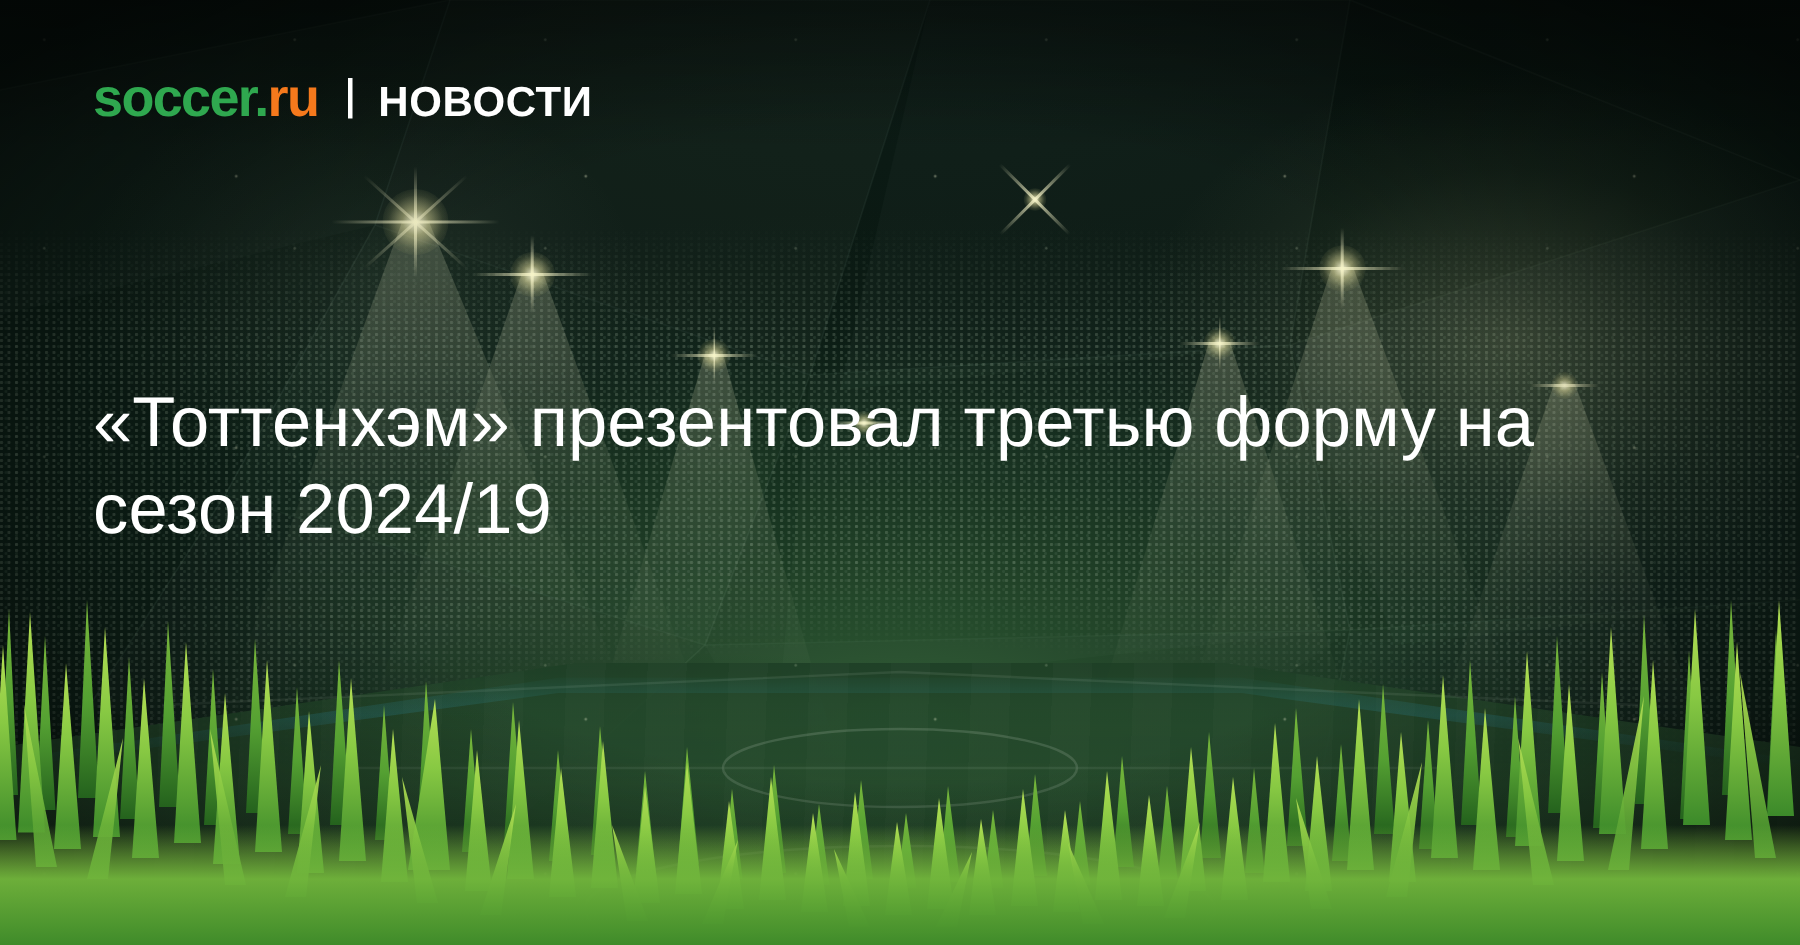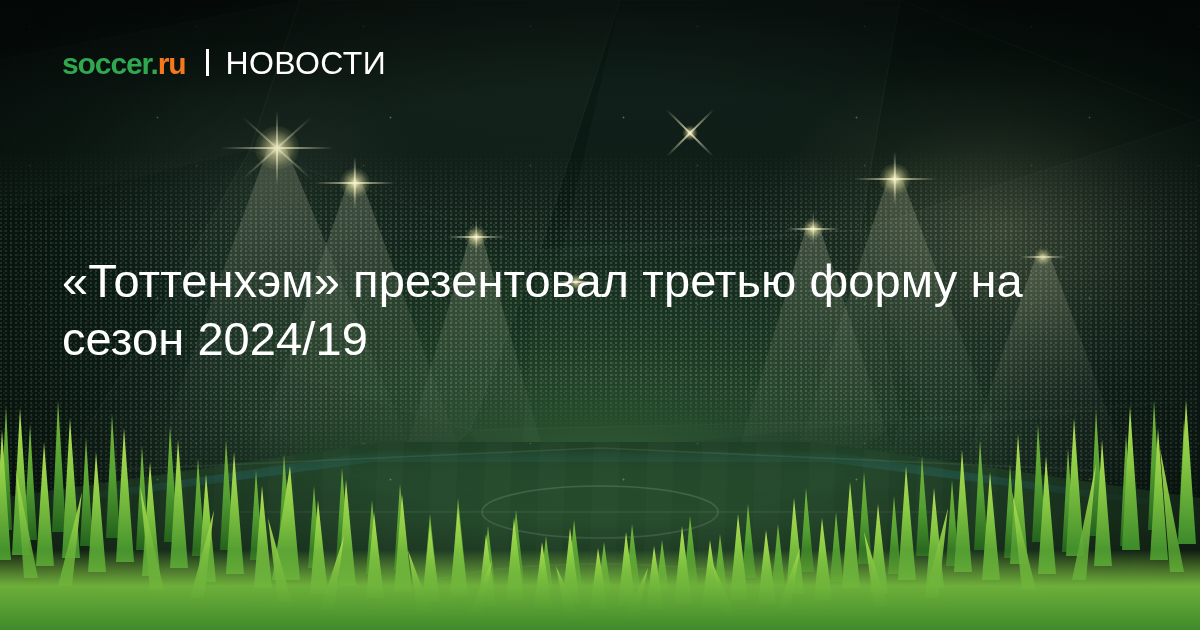--- a/index.html
+++ b/index.html
@@ -169,21 +169,21 @@
 
   .brand-bar {
     position: absolute;
     left: 62px;
     top: 47px;
     display: flex;
     align-items: baseline;
     white-space: nowrap;
   }
   .logo-word {
-    font-size: 30px;
+    font-size: 36px;
     font-weight: 700;
     letter-spacing: -1.1px;
     line-height: 1;
   }
   .logo-soccer { color: #2fa84f; }
   .logo-dot    { color: #2fa84f; }
   .logo-ru     { color: #f5791c; }
 
   .brand-sep {
     display: inline-block;
@@ -191,22 +191,22 @@
     height: 27px;
     background: #ffffff;
     margin: 0 17px 0 20px;
     position: relative;
     top: 2px;
     flex: 0 0 auto;
   }
 
   .brand-section {
     color: #ffffff;
-    font-size: 32px;
-    font-weight: 400;
+    font-size: 28px;
+    font-weight: 700;
     letter-spacing: 0.4px;
     line-height: 1;
   }
 
   .headline {
     position: absolute;
     left: 62px;
     top: 252px;
     width: 1010px;
     margin: 0;

